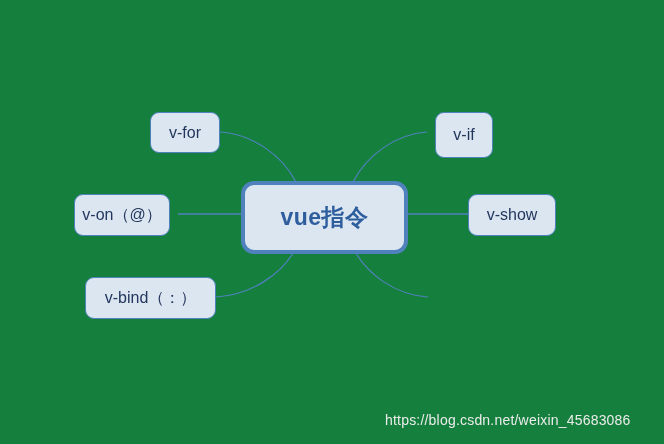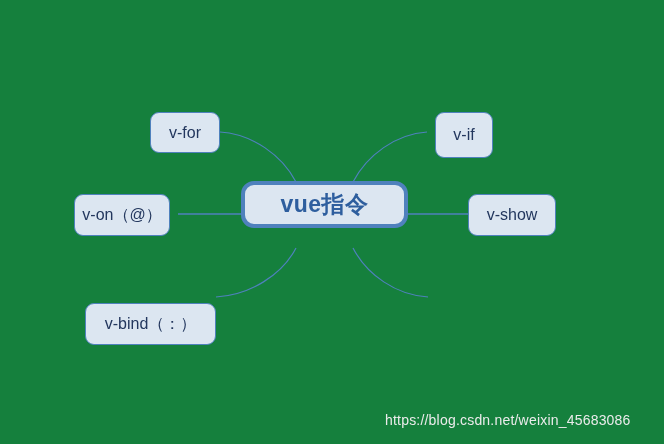--- a/index.html
+++ b/index.html
@@ -53,25 +53,25 @@
   }
   .node.central .node-label {
     font-size: 23px;
     font-weight: bold;
     color: #2e5e9e;
     letter-spacing: 0.5px;
   }
   
   #node-v-for   { left: 150px; top: 112px; width: 70px;  height: 41px; }
   #node-v-on    { left: 58px;  top: 194px; width: 96px; height: 42px; margin-left: 16px; }
-  #node-v-bind  { left: 85px;  top: 277px; width: 131px; height: 42px; margin-top: 26px; }
+  #node-v-bind  { left: 85px;  top: 277px; width: 131px; height: 42px; }
   #node-v-if    { left: 435px; top: 112px; width: 58px;  height: 46px; }
   #node-v-show  { left: 468px; top: 194px; width: 88px;  height: 42px; text-align: center; }
   #node-v-model { left: 428px; top: 277px; width: 100px; height: 41px; }
-  #node-central { left: 241px; top: 181px; width: 167px; height: 47px; }
+  #node-central { left: 241px; top: 181px; width: 167px; height: 73px; }
 
   #watermark {
     position: absolute;
     left: 385px;
     top: 412px;
     font-size: 14px;
     color: #ebebeb;
     letter-spacing: 0.2px;
     white-space: nowrap;
     z-index: 1;

